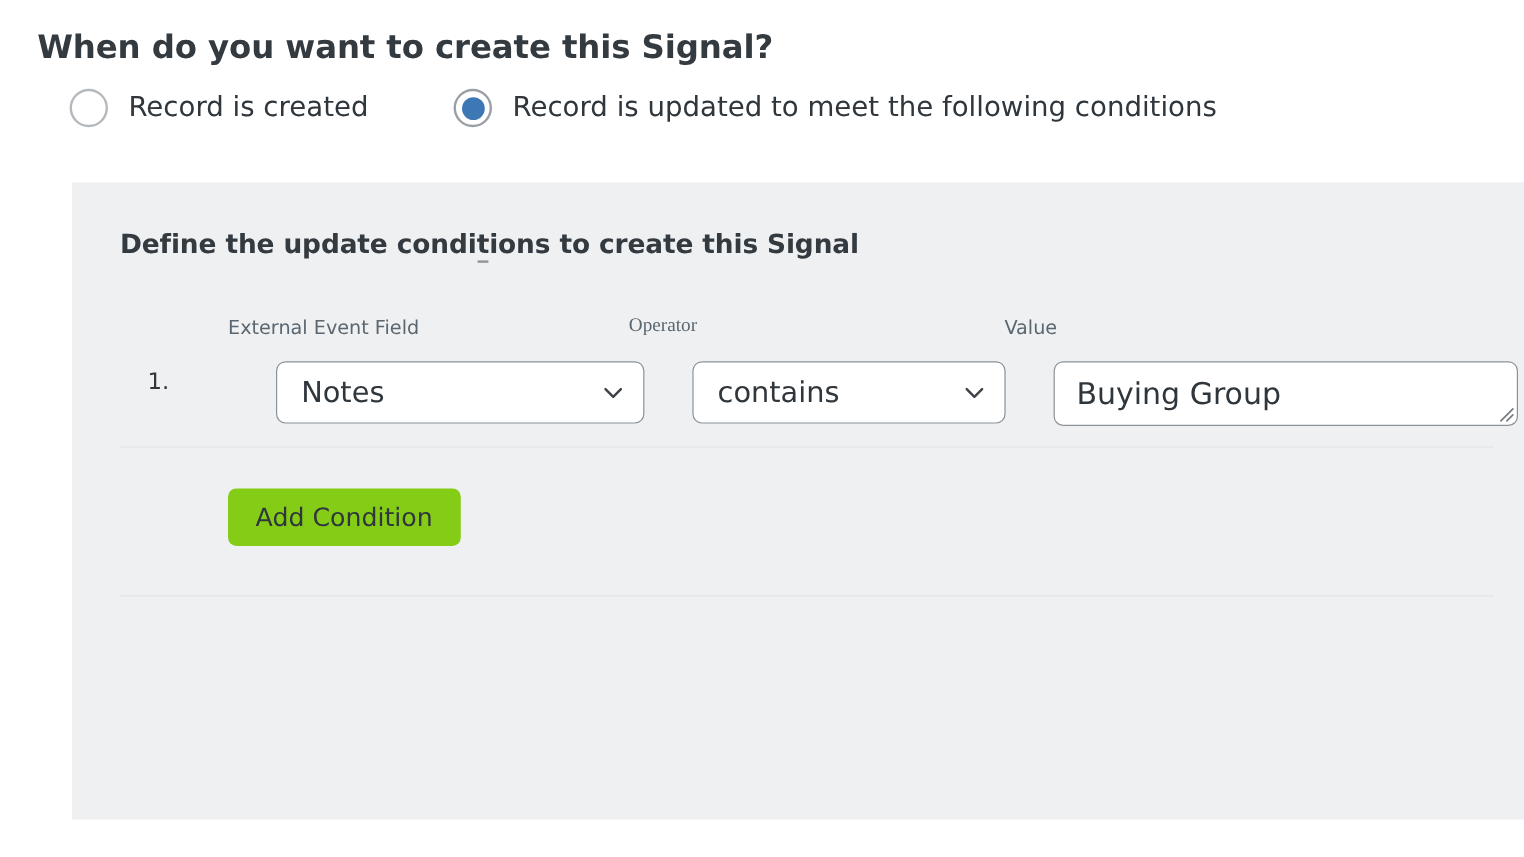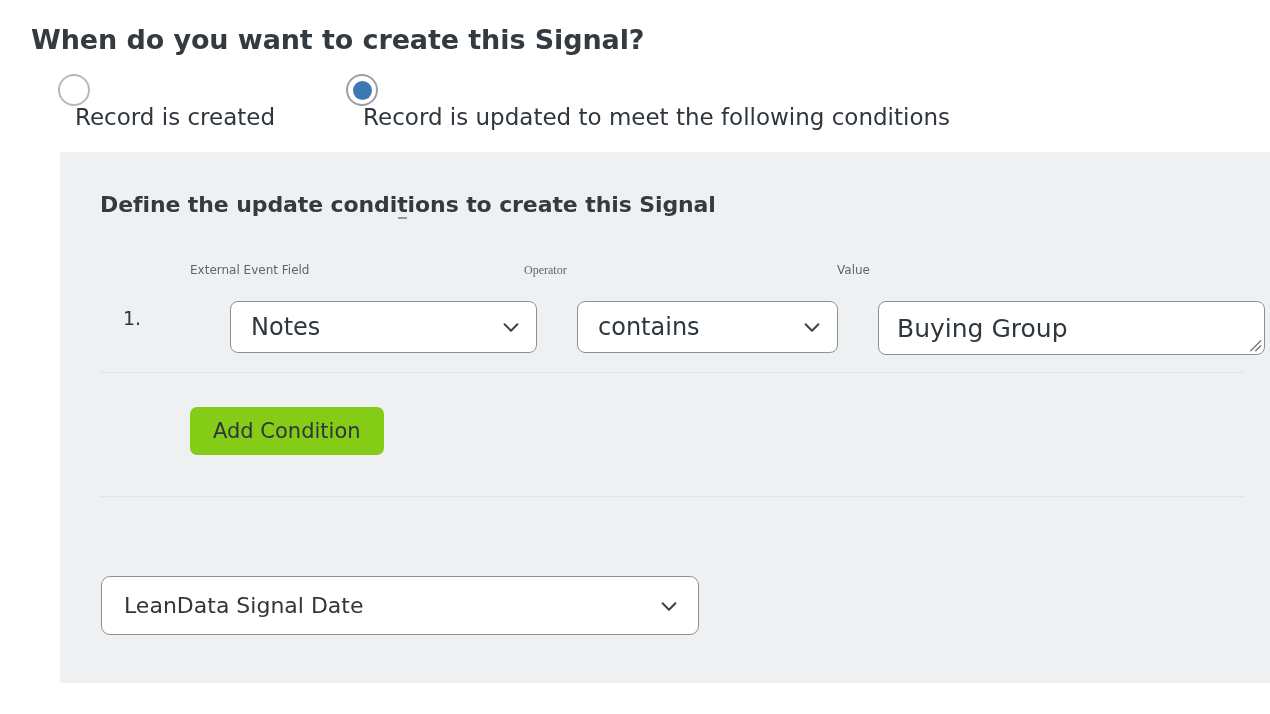--- a/index.html
+++ b/index.html
@@ -37,23 +37,22 @@
   .radio-row {
     position: absolute;
     left: 31px;
     top: 74px;
     display: flex;
     align-items: center;
   }
 
   .radio-option {
     display: flex;
-    align-items: flex-start;
+    align-items: center;
     cursor: pointer;
-    flex-direction: column;
   }
   .radio-option.first { margin-left: 27px; }
   .radio-option.second { margin-left: 71px; }
 
   .radio-outer {
     width: 32px;
     height: 32px;
     border-radius: 50%;
     border: 2px solid #b4b9be;
     background: #ffffff;
@@ -112,21 +111,21 @@
 
   
   .cond-labels {
     position: absolute;
     left: 130px;
     top: 111px;
     height: 20px;
   }
   .cond-label {
     position: absolute;
-    font-size: 12px;
+    font-size: 16px;
     color: #5b6770;
     white-space: nowrap;
   }
   .cond-label.f1 { left: 0px; }
   .cond-label.f2 { left: 334px; font-family: Liberation Serif, serif; }
   .cond-label.f3 { left: 647px; }
 
   .cond-row {
     position: absolute;
     left: 40px;
@@ -308,22 +307,16 @@
 
     </div>
 
     <div class="divider d1"></div>
 
     <button class="btn-add">Add Condition</button>
 
     <div class="divider d2"></div>
 
 
-    <div class="select-box sel-date">
-      <span class="sel-text">LeanData Signal Date</span>
-      <svg class="chev" viewBox="0 0 24 24" fill="none">
-        <path d="M5 9l7 7 7-7" stroke="#3d4349" stroke-width="2.2" stroke-linecap="round" stroke-linejoin="round"></path>
-      </svg>
-    </div>
 
   </div>
 
 </div>
 
 </body></html>

